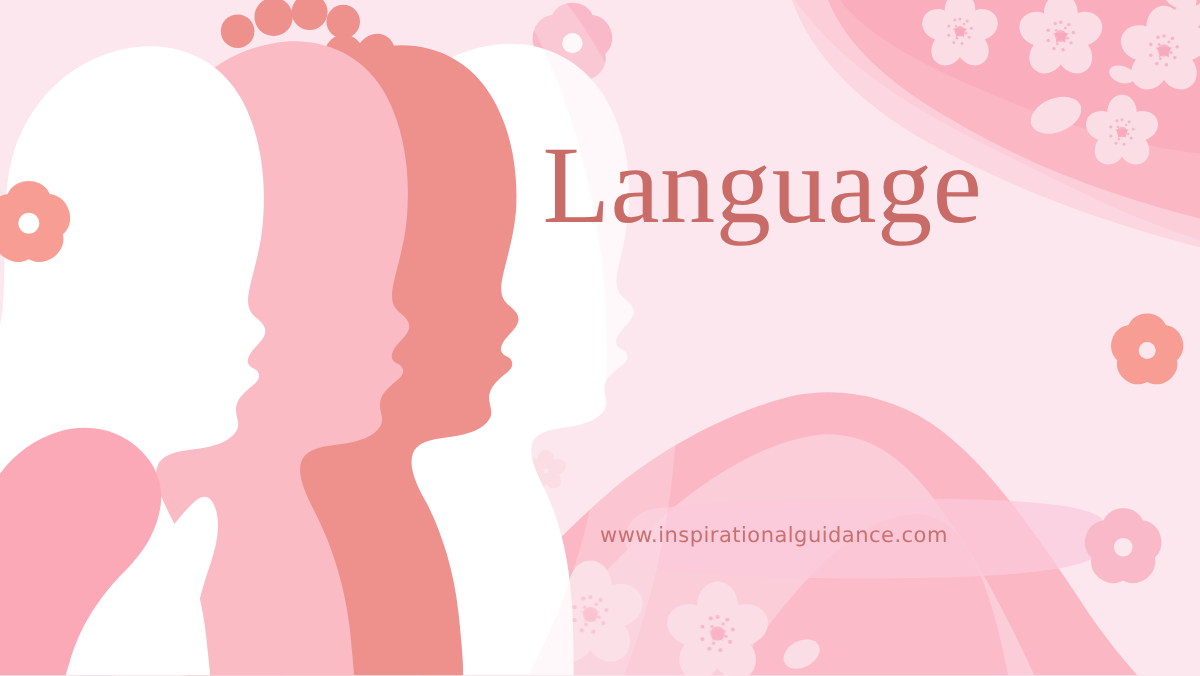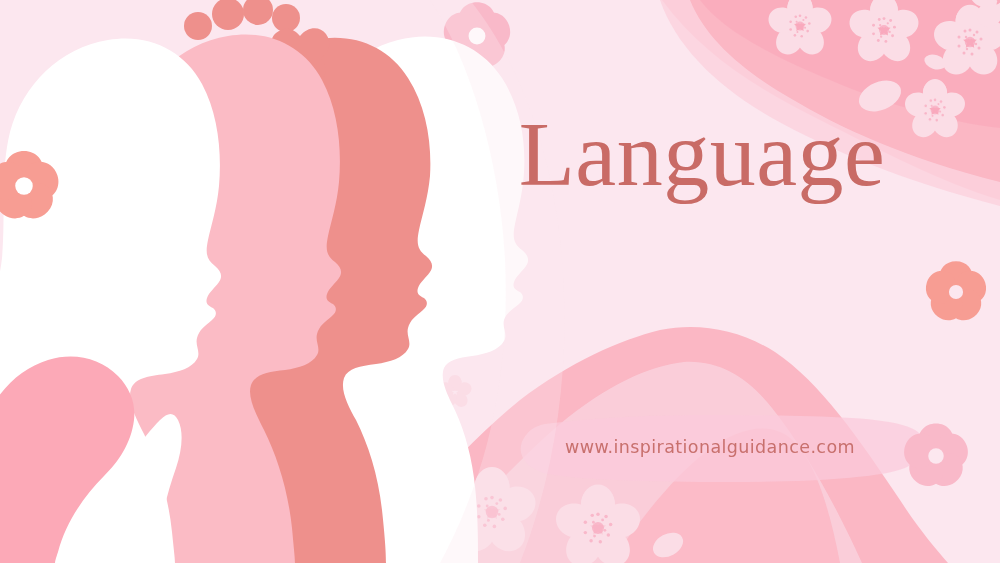--- a/index.html
+++ b/index.html
@@ -20,37 +20,36 @@
     width:1000px; height:563px;
   }
   .text-layer {
     position:absolute; inset:0;
     width:1000px; height:563px;
   }
   #title-block {
     position:absolute;
     left:452px; top:96px;
     width:500px;
-    text-align:center;
   }
   .title-line {
     font-family:"Liberation Serif", serif;
     color:#C96B66;
     font-size:92px;
     line-height:1.28;
     font-weight:400;
     letter-spacing:0.5px;
     white-space:nowrap;
   }
   #title-line-2 { font-size:92px; }
   #url-block {
     position:absolute;
     left:500px; top:437px;
     width:420px;
-    text-align:center;
+    text-align:left;
   }
   #website-url {
     font-family:"DejaVu Sans", sans-serif;
     color:#C8706D;
     font-size:17.5px;
     letter-spacing:0.4px;
     white-space:nowrap;
   }
 </style>
 </head>

